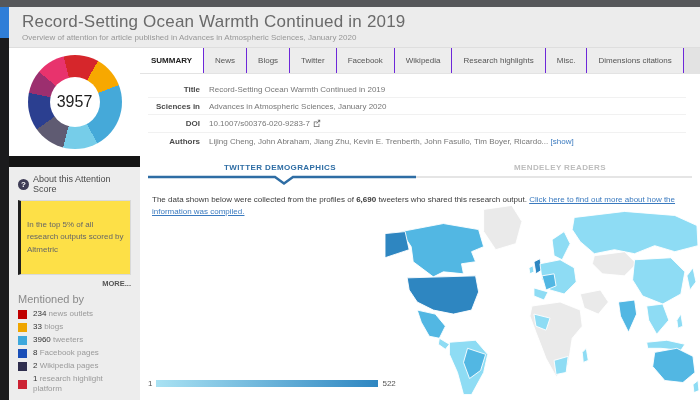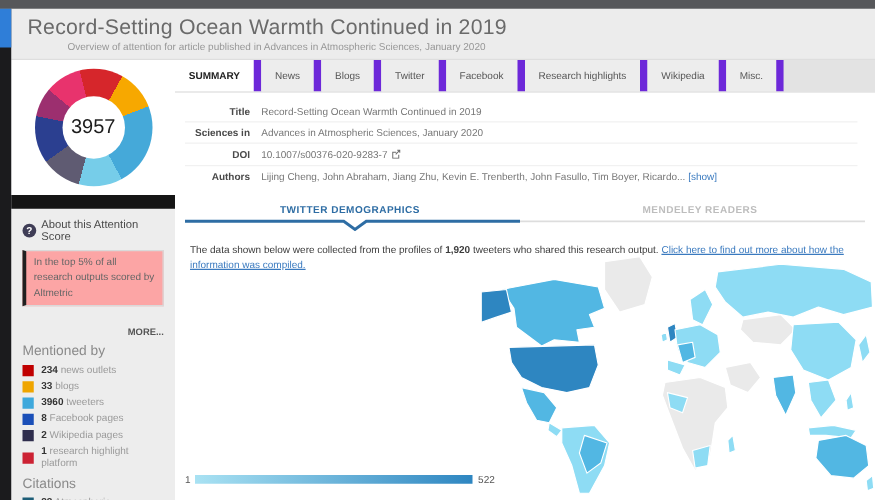--- a/index.html
+++ b/index.html
@@ -9,48 +9,48 @@
 
   
   .top-strip { position:absolute; left:0; top:0; width:700px; height:7px; background:#56575a; z-index:9; }
   .left-strip { position:absolute; left:0; top:7px; width:9px; height:393px; background:#1b1b1d; z-index:9; }
   .left-thumb { position:absolute; left:0; top:0; width:9px; height:31px; background:#2f7ed8; }
 
   
   .header { position:absolute; left:9px; top:7px; width:691px; height:41px; background:#ececec;
             border-bottom:1px solid #dedede; padding:5px 0 0 13px; }
   .page-title { font-size:17px; color:#6a6a6a; font-weight:400; letter-spacing:.2px; }
-  .page-subtitle { font-size:8px; color:#979797; margin-top:1px;margin-left:32px; }
+  .page-subtitle { font-size:8px; color:#979797; margin-top:1px; }
 
   
   .sidebar { position:absolute; left:9px; top:48px; width:131px; height:352px; background:#ededed; }
   .donut-card { height:108px; background:#fff; display:flex; align-items:center; justify-content:center;text-align:center; }
   .donut { width:94px; height:94px; border-radius:50%; position:relative; }
   .donut::after { content:""; position:absolute; inset:22px; background:#fff; border-radius:50%; }
   .score { position:absolute; inset:0; display:flex; align-items:center; justify-content:center;
            font-size:16px; color:#1d1d1d; z-index:2; }
   .black-bar { height:11px; background:#151515; }
   .side-pad { padding:7px 9px 0 9px; }
   .about-row { display:flex; align-items:center; gap:4px; font-size:9px; color:#4a4a4a; margin-bottom:6px; }
   .q-icon { width:11px; height:11px; border-radius:50%; background:#3f3d56; color:#fff; font-size:8px;
             line-height:11px; text-align:center; flex-shrink:0; font-weight:bold; }
-  .quote { background:#fca5a5; border:1px solid #d9d9d9; border-left:3px solid #1f1f1f;
-           padding:3px 6px; font-size:8px; color:#666; line-height:1.55; }
-  .more { text-align:right; font-size:7.5px; font-weight:bold; color:#555; margin:16px 0 1px; }
+  .quote { background:#fde047; border:1px solid #d9d9d9; border-left:3px solid #1f1f1f;
+           padding:18px 6px; font-size:8px; color:#666; line-height:1.55; }
+  .more { text-align:right; font-size:7.5px; font-weight:bold; color:#555; margin:4px 0 1px; }
   .sec-h { font-size:11px; color:#8a8a8a; margin:5px 0 4px; font-weight:400; }
   .mention { display:flex; align-items:center; gap:6px; margin-bottom:3px; font-size:8px; line-height:10px; }
   .sq { width:9px; height:9px; flex-shrink:0; }
-  .cnt { font-weight:bold; color:#333; }
+  .cnt { font-weight:normal; color:#333; }
   .lbl { color:#9a9a9a; }
 
   
   .main { position:absolute; left:140px; top:48px; width:560px; height:352px; background:#fff; }
   .tabbar { height:26px; background:#e3e3e3; display:flex; border-bottom:1px solid #e3e3e3; }
   .tab { font-size:8px; color:#555; padding:0 11px; line-height:25px; background:#ededed;
-         border-right:6px solid #6d28d9; white-space:nowrap; cursor:default; }
+         border-right:1px solid #6d28d9; white-space:nowrap; cursor:default; }
   .tab.active { background:#fff; font-weight:bold; color:#222; }
   .tab-rest { flex:1; background:#e3e3e3; }
 
   .meta { padding:7px 14px 0 8px; }
   .mrow { display:flex; align-items:baseline; border-bottom:1px solid #f1f1f1; padding:4px 0 3px; font-size:8px; }
   .mlabel { width:52px; text-align:right; font-weight:bold; color:#4a4a4a; flex-shrink:0; margin-right:9px; }
   .mvalue { color:#777; }
   .blue-link { color:#3a7abf; text-decoration:none; }
   .u-link { color:#3a7abf; text-decoration:underline; }
   .ext-ico { display:inline-block; vertical-align:-1px; margin-left:3px; }
@@ -142,23 +142,24 @@
     </div>
   </div>
 
   <div class="main">
     <div class="tabbar">
       <div class="tab active">SUMMARY</div>
       <div class="tab">News</div>
       <div class="tab">Blogs</div>
       <div class="tab">Twitter</div>
       <div class="tab">Facebook</div>
+      <div class="tab">Wikipedia</div>
       <div class="tab">Research highlights</div>
-      <div class="tab">Wikipedia</div>
       <div class="tab">Misc.</div>
+      <div class="tab">Dimensions citations</div>
       <div class="tab-rest"></div>
     </div>
 
     <div class="meta">
       <div class="mrow">
         <div class="mlabel">Title</div>
         <div class="mvalue">Record-Setting Ocean Warmth Continued in 2019</div>
       </div>
       <div class="mrow">
         <div class="mlabel">Sciences in</div>
@@ -180,21 +181,21 @@
       <div class="demo-tabs">
         <div class="demo-tab tw">TWITTER DEMOGRAPHICS</div>
         <div class="demo-tab me">MENDELEY READERS</div>
       </div>
       <svg class="divider-svg" width="544" height="10" viewBox="0 0 544 10">
         <polyline points="0,2 127,2 136,8.5 145,2 268,2" fill="none" stroke="#2e6da4" stroke-width="2.4"></polyline>
         <line x1="268" y1="2" x2="544" y2="2" stroke="#dddddd" stroke-width="1.4"></line>
       </svg>
       <div class="intro">
         <span>The data shown below were collected from the profiles of</span>
-        <b>1,920</b>
+        <b>6,690</b>
         <span>tweeters who shared this research output.</span>
         <a class="u-link" href="#">Click here to find out more about how the information was compiled.</a>
       </div>
     </div>
 
     <div class="map-wrap">
       <svg width="317" height="198" viewBox="0 0 315 194">
         <g stroke="#ffffff" stroke-width="0.9" stroke-linejoin="round">
           <path d="M100,8 L128,4 L138,20 L132,42 L112,48 L100,30 Z" fill="#eaeaea"></path>
           <path d="M18,30 L60,22 L95,28 L100,45 L88,50 L92,60 L78,62 L80,72 L60,70 L50,75 L30,60 L28,45 Z" fill="#52b7e3"></path>

